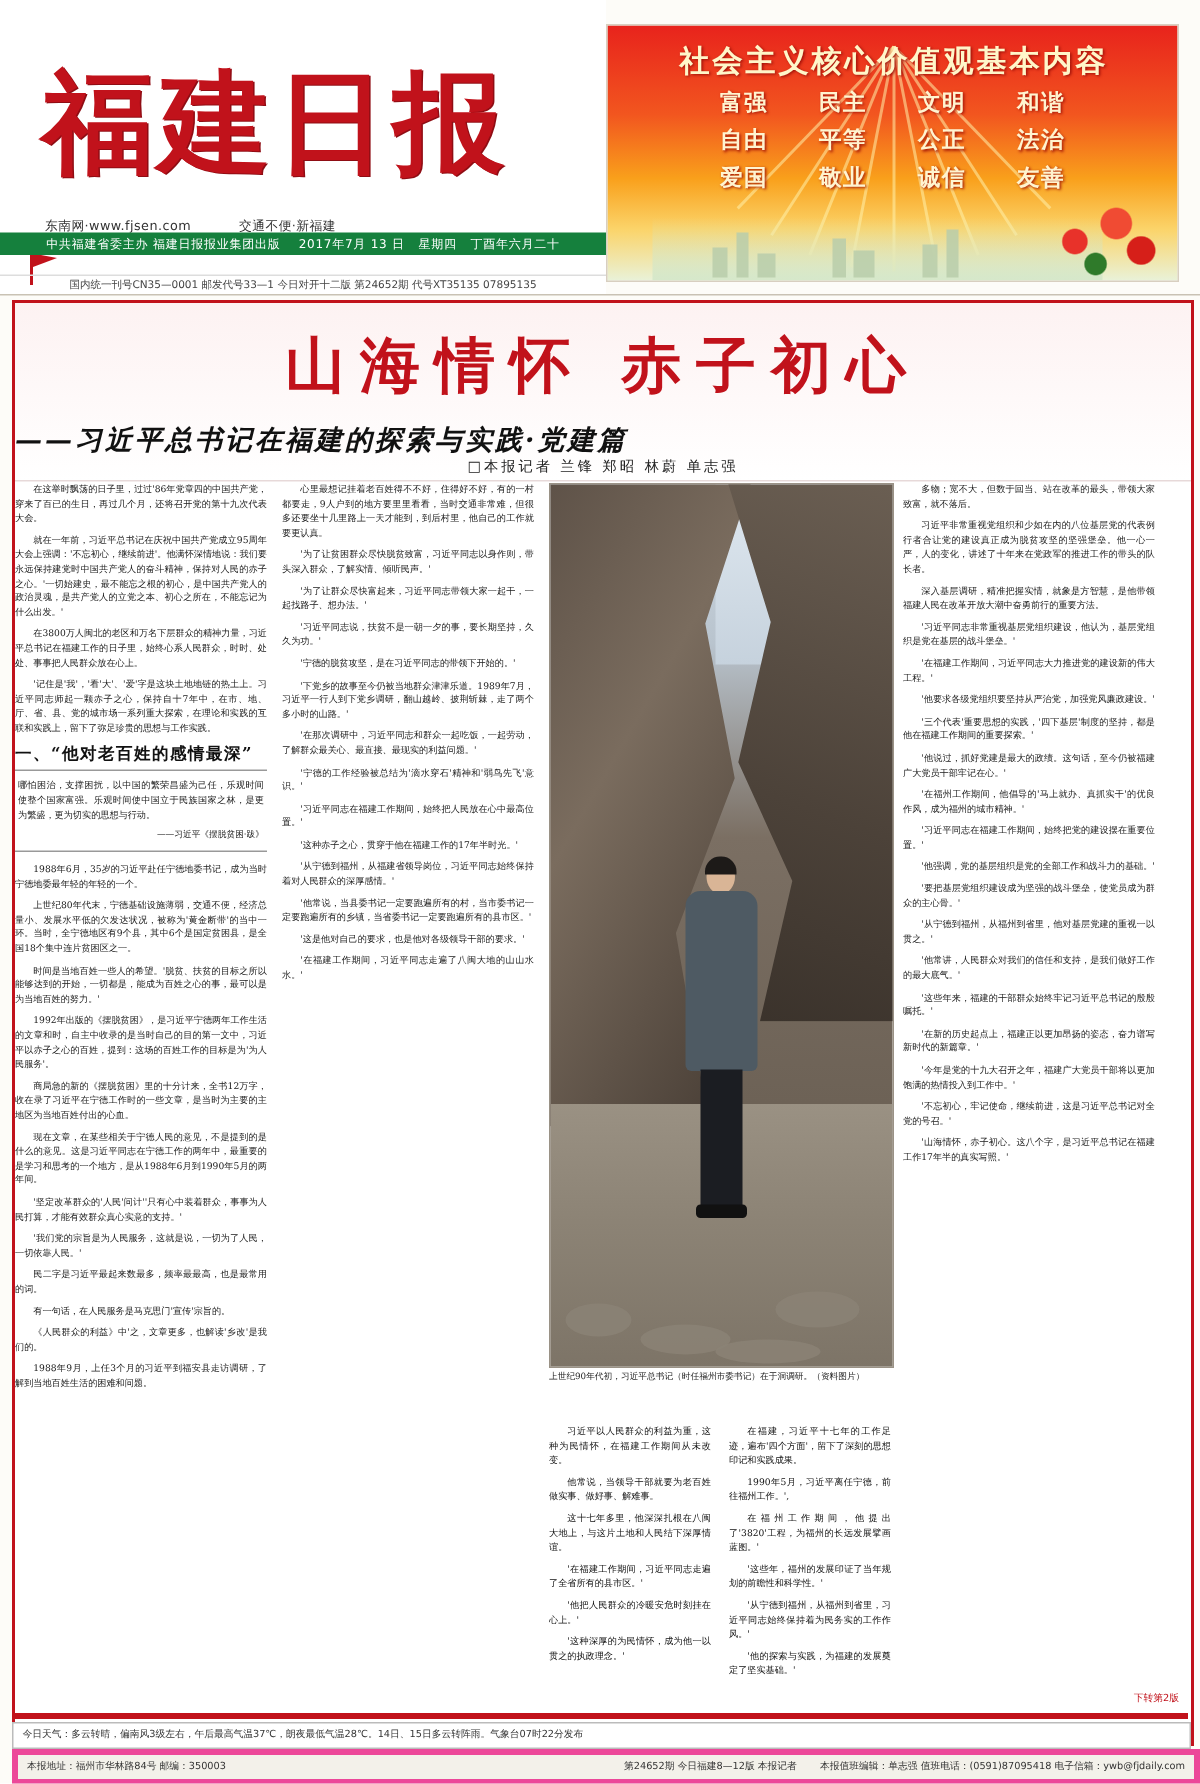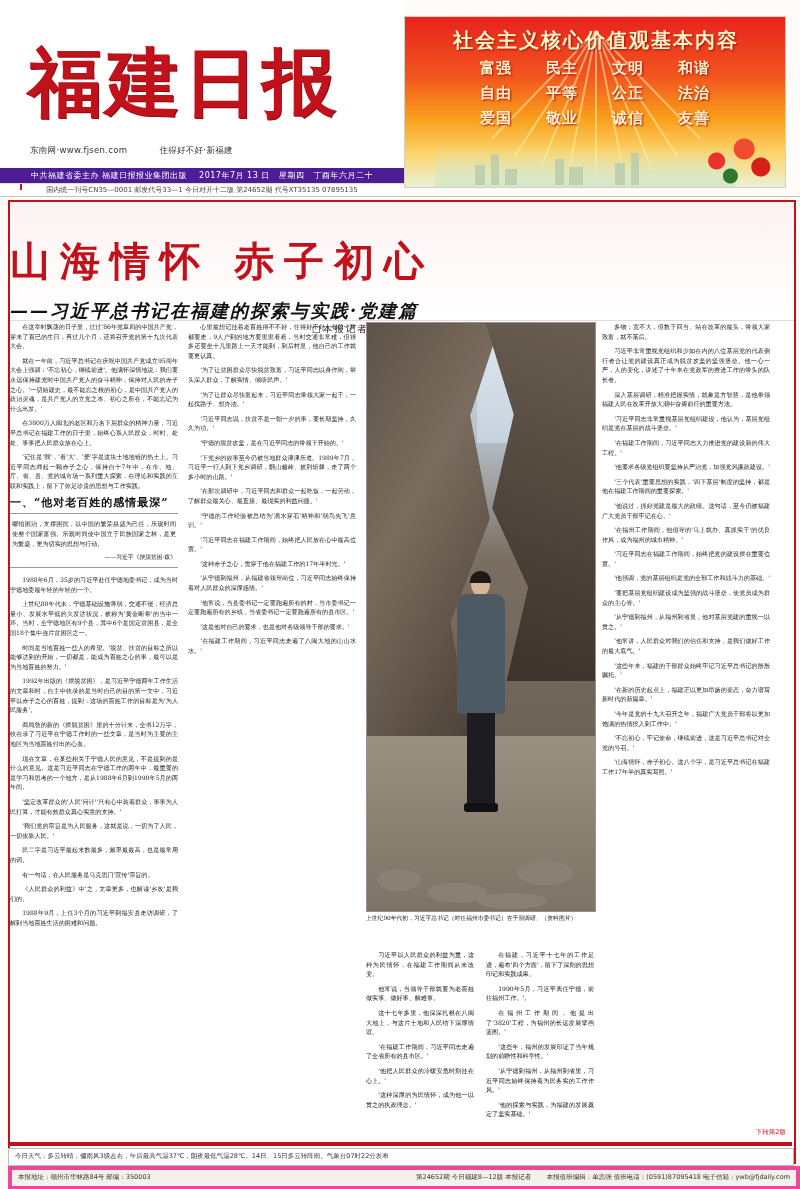--- a/index.html
+++ b/index.html
@@ -21,22 +21,22 @@
     font-size:74px;font-weight:bold;color:#c1121b;
     letter-spacing:4px;line-height:92px;white-space:nowrap;
     text-shadow:1px 1px 0 #8f0d14;
   }
   .mast-sub{
     position:absolute;left:30px;top:145px;width:350px;
     font-size:8.5px;color:#333;letter-spacing:.3px;
   }
   .mast-sub .sep{display:inline-block;width:26px;}
   .mast-bar{
-    position:absolute;left:0;top:168px;width:404px;height:15px;
-    background:#4c1d95;color:#fff;font-size:8px;line-height:15px;
+    position:absolute;left:0;top:155px;width:404px;height:15px;
+    background:#15803d;color:#fff;font-size:8px;line-height:15px;
     text-align:center;letter-spacing:.5px;
   }
   .mast-bar2{
     position:absolute;left:0;top:183px;width:404px;height:13px;
     font-size:7px;color:#444;text-align:center;line-height:13px;
     border-top:1px solid #ddd;
   }
   .mast-flag{
     position:absolute;left:18px;top:166px;width:22px;height:26px;
   }
@@ -81,21 +81,21 @@
   .frame{
     position:absolute;left:8px;top:200px;width:784px;height:960px;
     border:2px solid #c1121b;background:#fff;
   }
   .headzone{
     position:relative;height:118px;
     background:linear-gradient(180deg,#fdf2f2 0%,#ffffff 100%);
     border-bottom:1px solid #e7d9d9;
   }
   .head-main{
-    text-align:left;padding-top:32px;
+    text-align:center;padding-top:14px;
     font-family:"DejaVu Serif","Liberation Serif",serif;
     font-size:40px;font-weight:bold;color:#c1121b;letter-spacing:10px;
   }
   .head-sub{
     margin-top:10px;
     font-family:"DejaVu Serif","Liberation Serif",serif;
     font-size:18px;font-weight:bold;color:#111;letter-spacing:2px;font-style:italic;
   }
   .byline{
     text-align:center;font-size:9.5px;color:#222;letter-spacing:2px;
@@ -188,21 +188,21 @@
 <div class="page">
 
   <div class="masthead">
     <div class="mast-left">
       <div class="logo-wrap">
         <div class="logo">福建日报</div>
       </div>
       <div class="mast-sub">
         <span>东南网·www.fjsen.com</span>
         <span class="sep"></span>
-        <span>住得好不好·新福建</span>
+        <span>交通不便·新福建</span>
       </div>
       <svg class="mast-flag" viewBox="0 0 22 26">
         <path d="M3 2 L3 24" stroke="#c1121b" stroke-width="2" fill="none"></path>
         <path d="M4 3 L20 6 L4 12 Z" fill="#c1121b"></path>
       </svg>
       <div class="mast-bar">
         <span>中共福建省委主办  福建日报报业集团出版</span>
         &nbsp;&nbsp;
         <span>2017年7月</span>
         <span>13</span>

